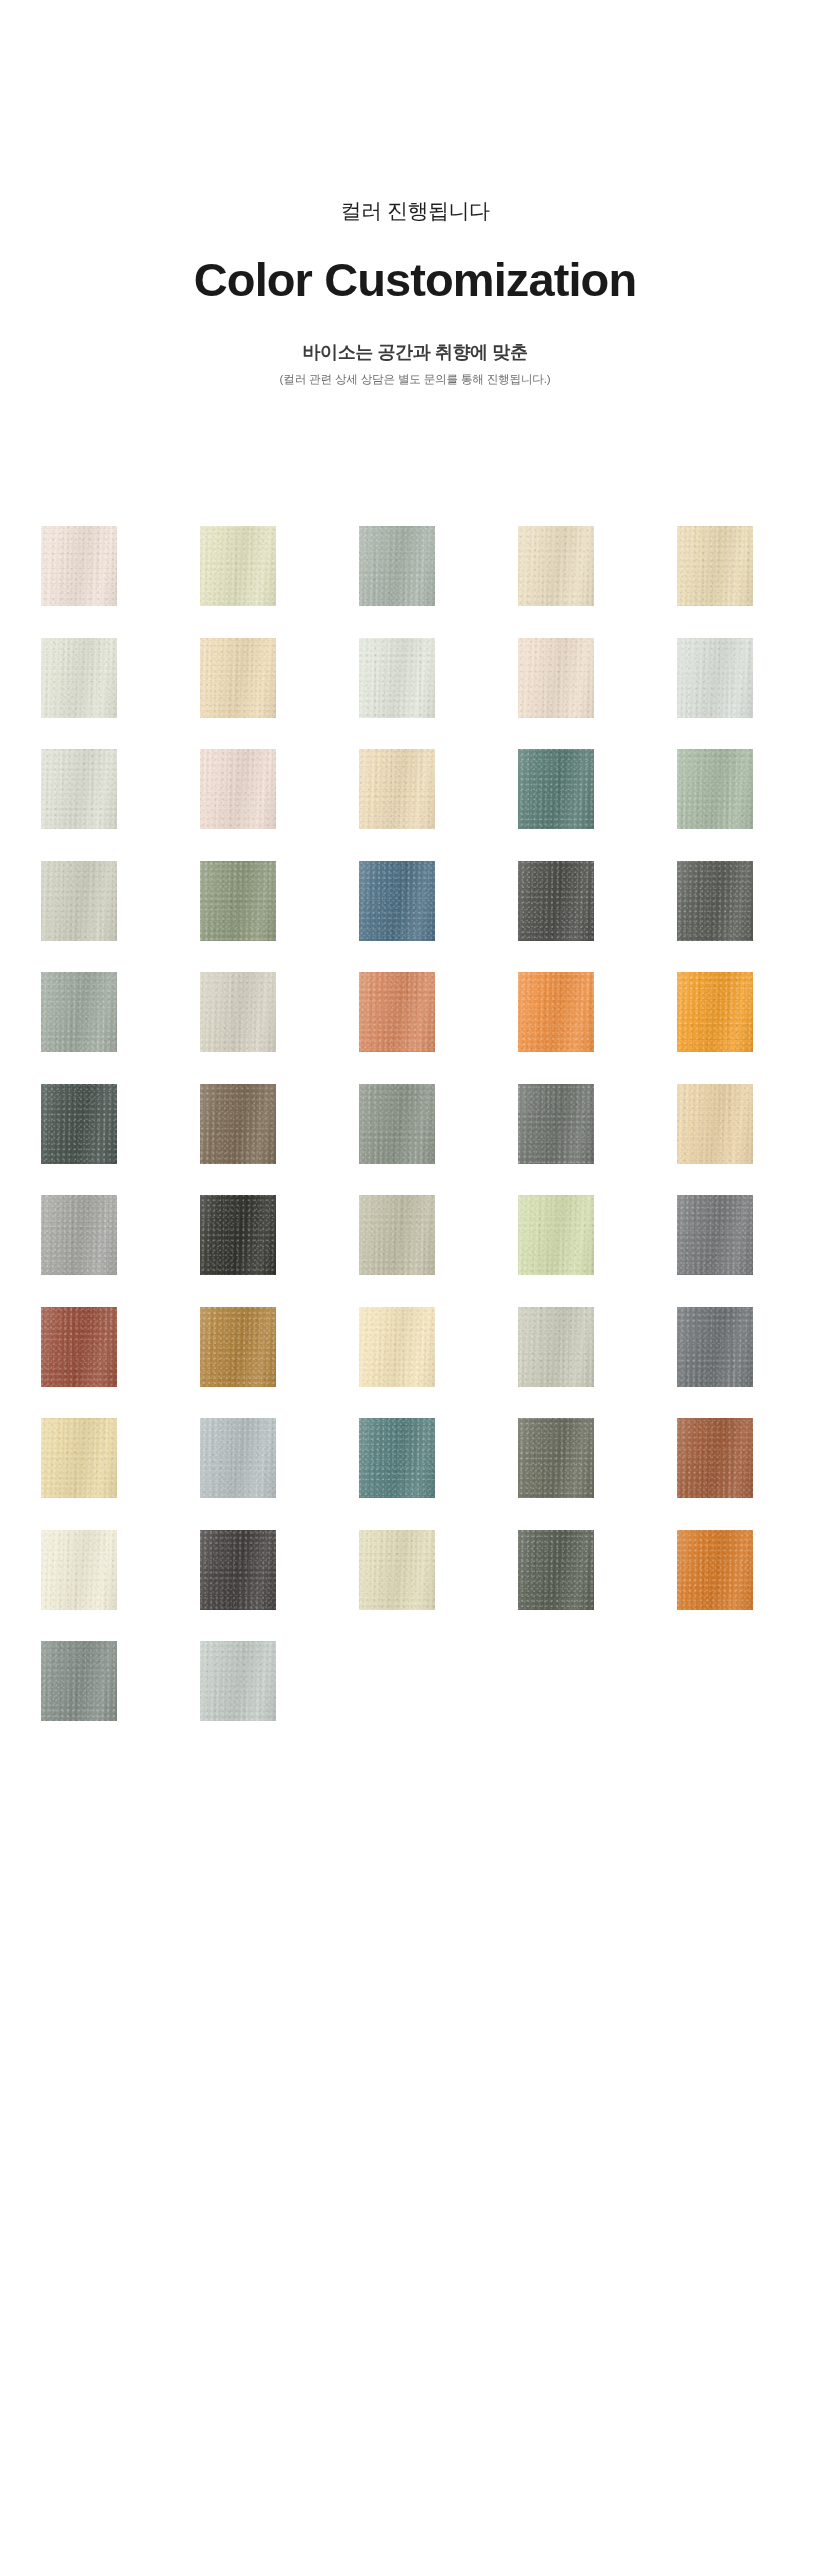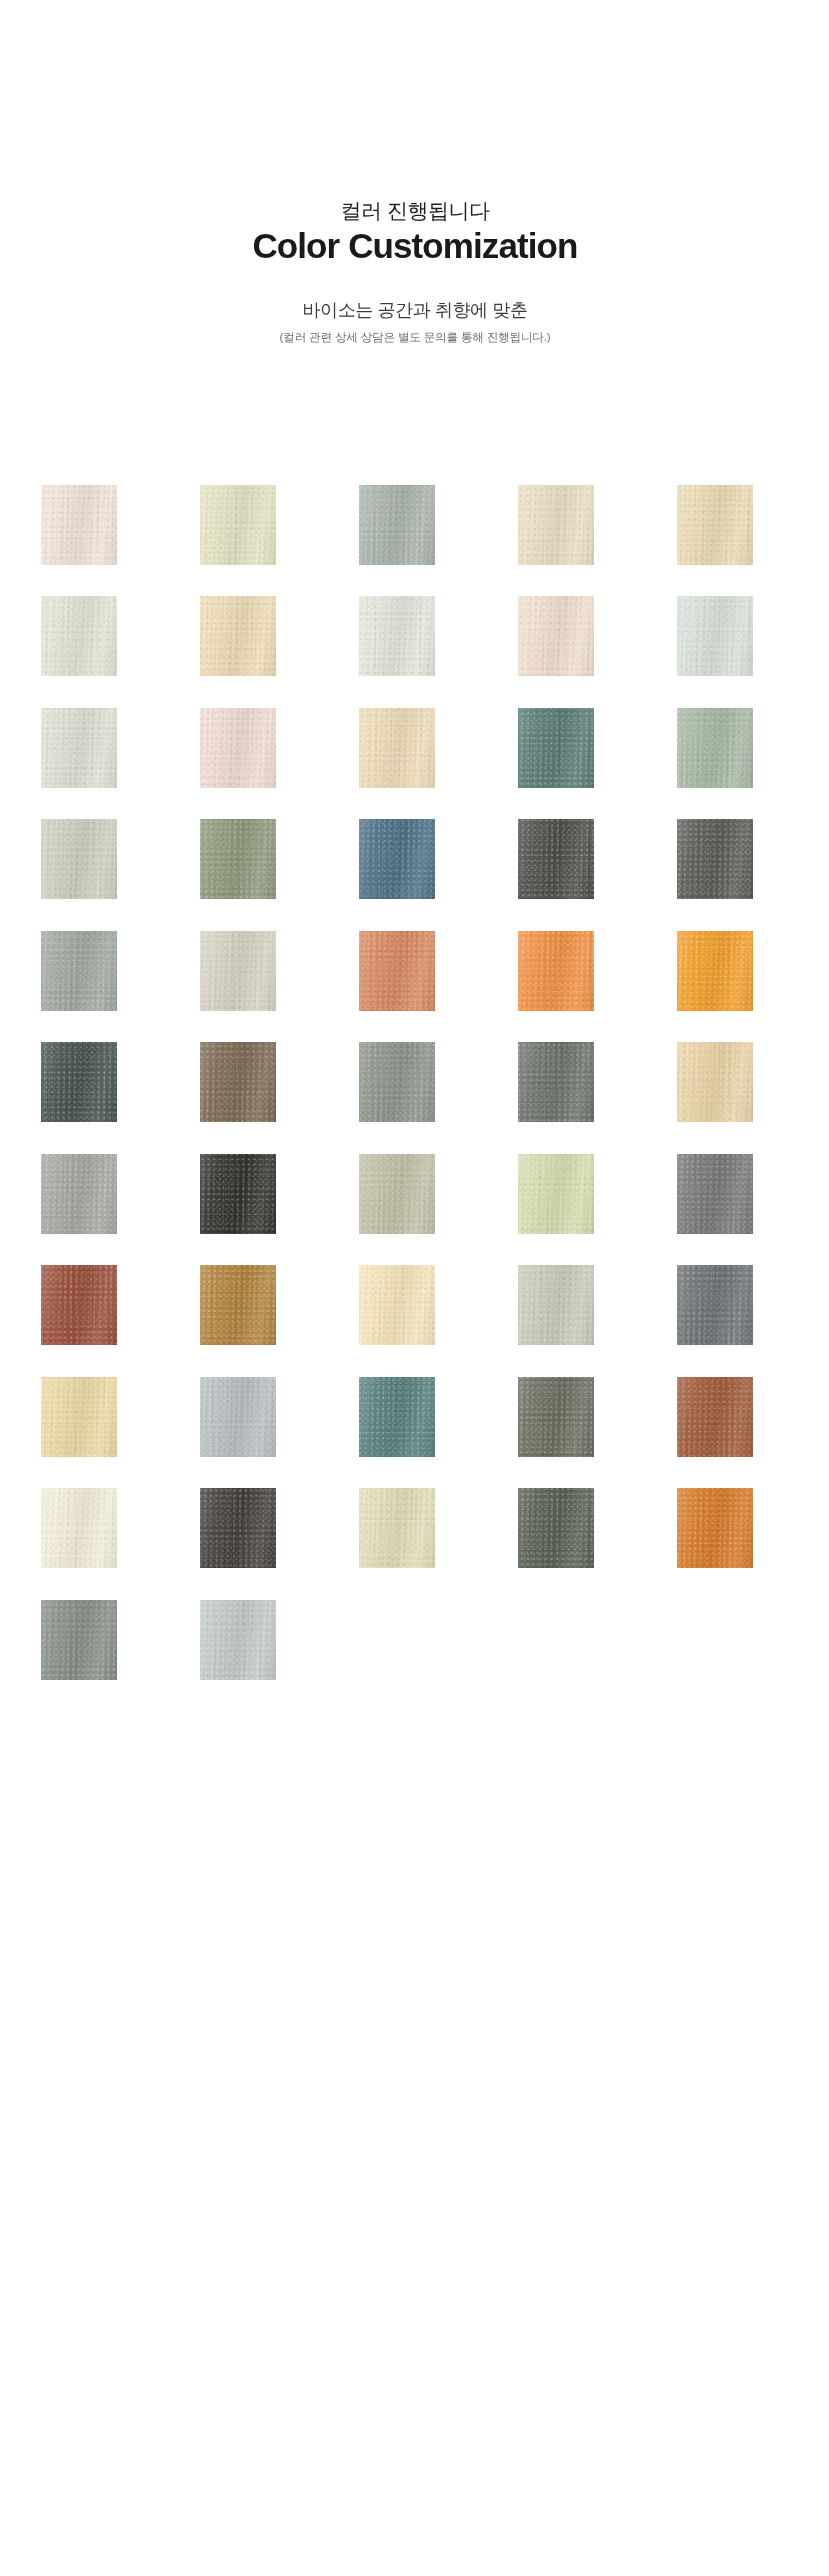--- a/index.html
+++ b/index.html
@@ -26,31 +26,31 @@
     text-align: center;
   }
   .hero-kicker {
     font-size: 21px;
     font-weight: 400;
     letter-spacing: -0.5px;
     color: #1f1f1f;
     line-height: 1.35;
   }
   .hero-title {
-    margin-top: 0;
-    font-size: 35px;
+    margin-top: 27px;
+    font-size: 47px;
     font-weight: 700;
     letter-spacing: -0.9px;
     color: #1a1a1a;
     line-height: 1.2;
   }
   .hero-sub {
     margin-top: 28px;
     font-size: 18px;
-    font-weight: 400;
+    font-weight: 700;
     letter-spacing: -0.4px;
     color: #3b3b3b;
     line-height: 1.72;
   }
   .hero-note {
     margin-top: 2px;
     font-size: 11.6px;
     font-weight: 400;
     letter-spacing: -0.2px;
     color: #6c6c6c;

